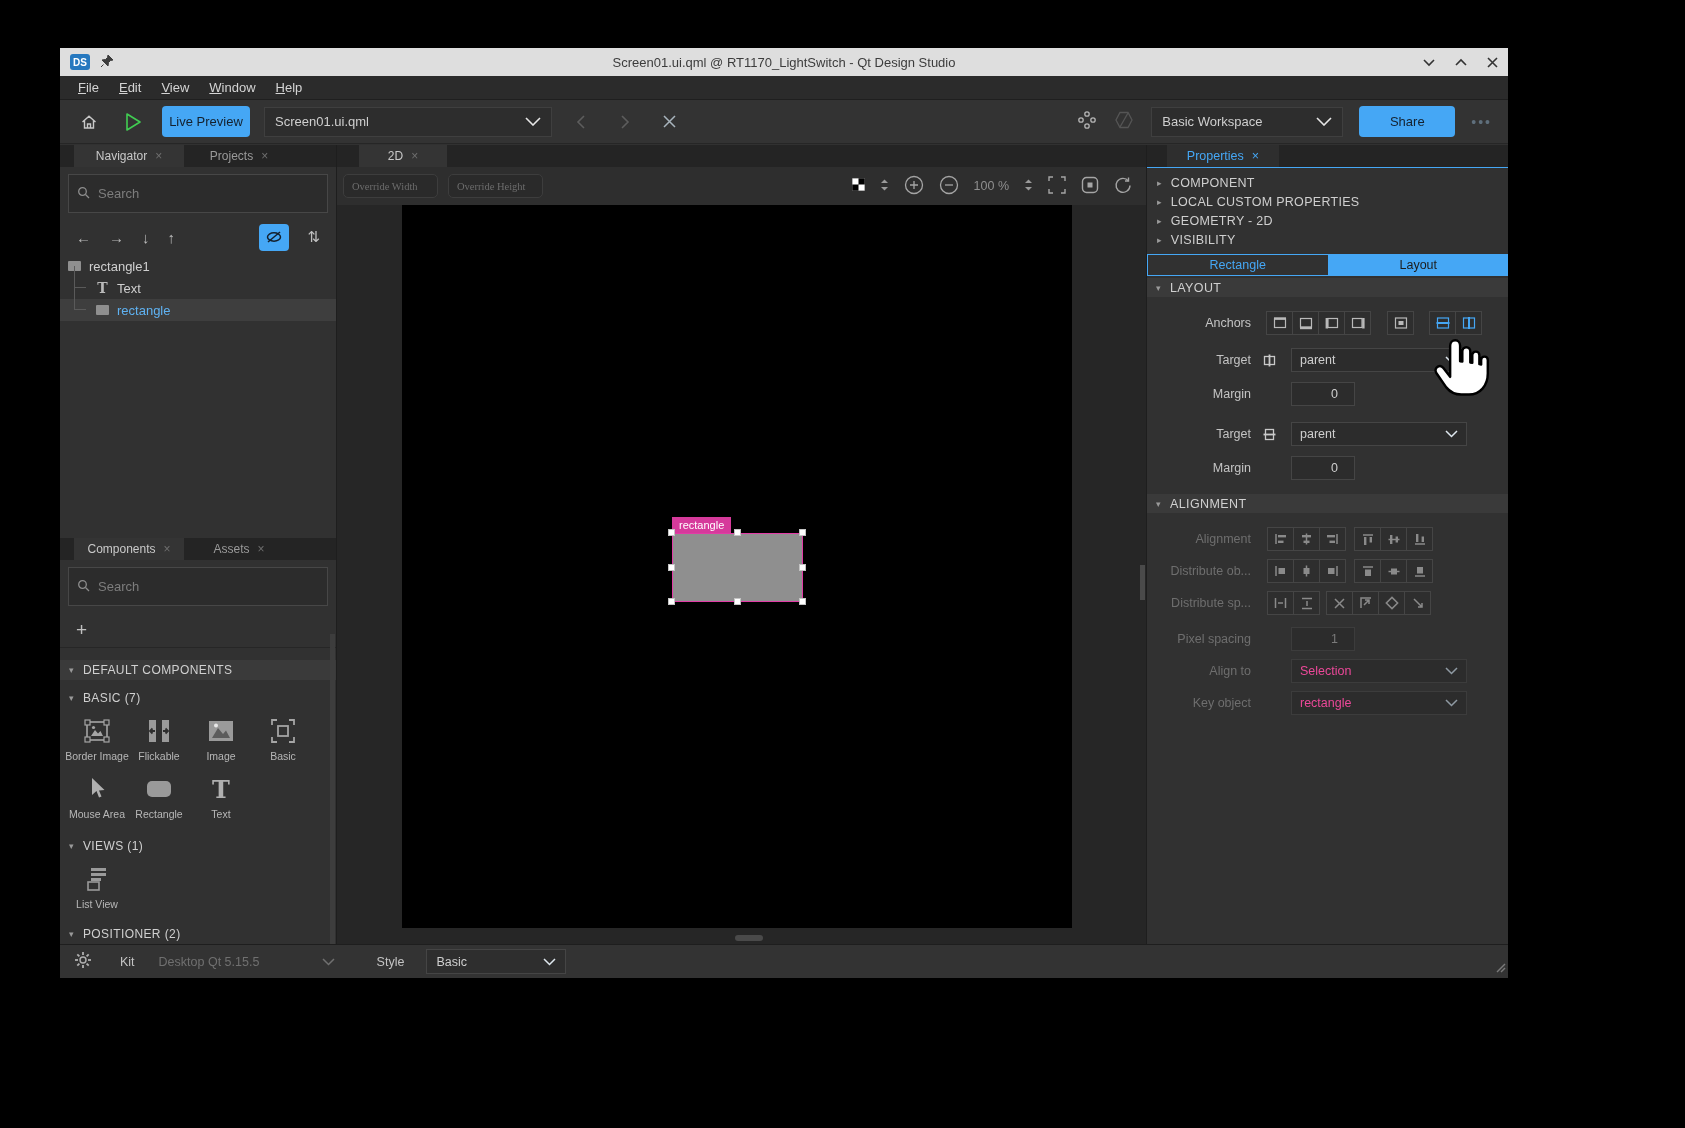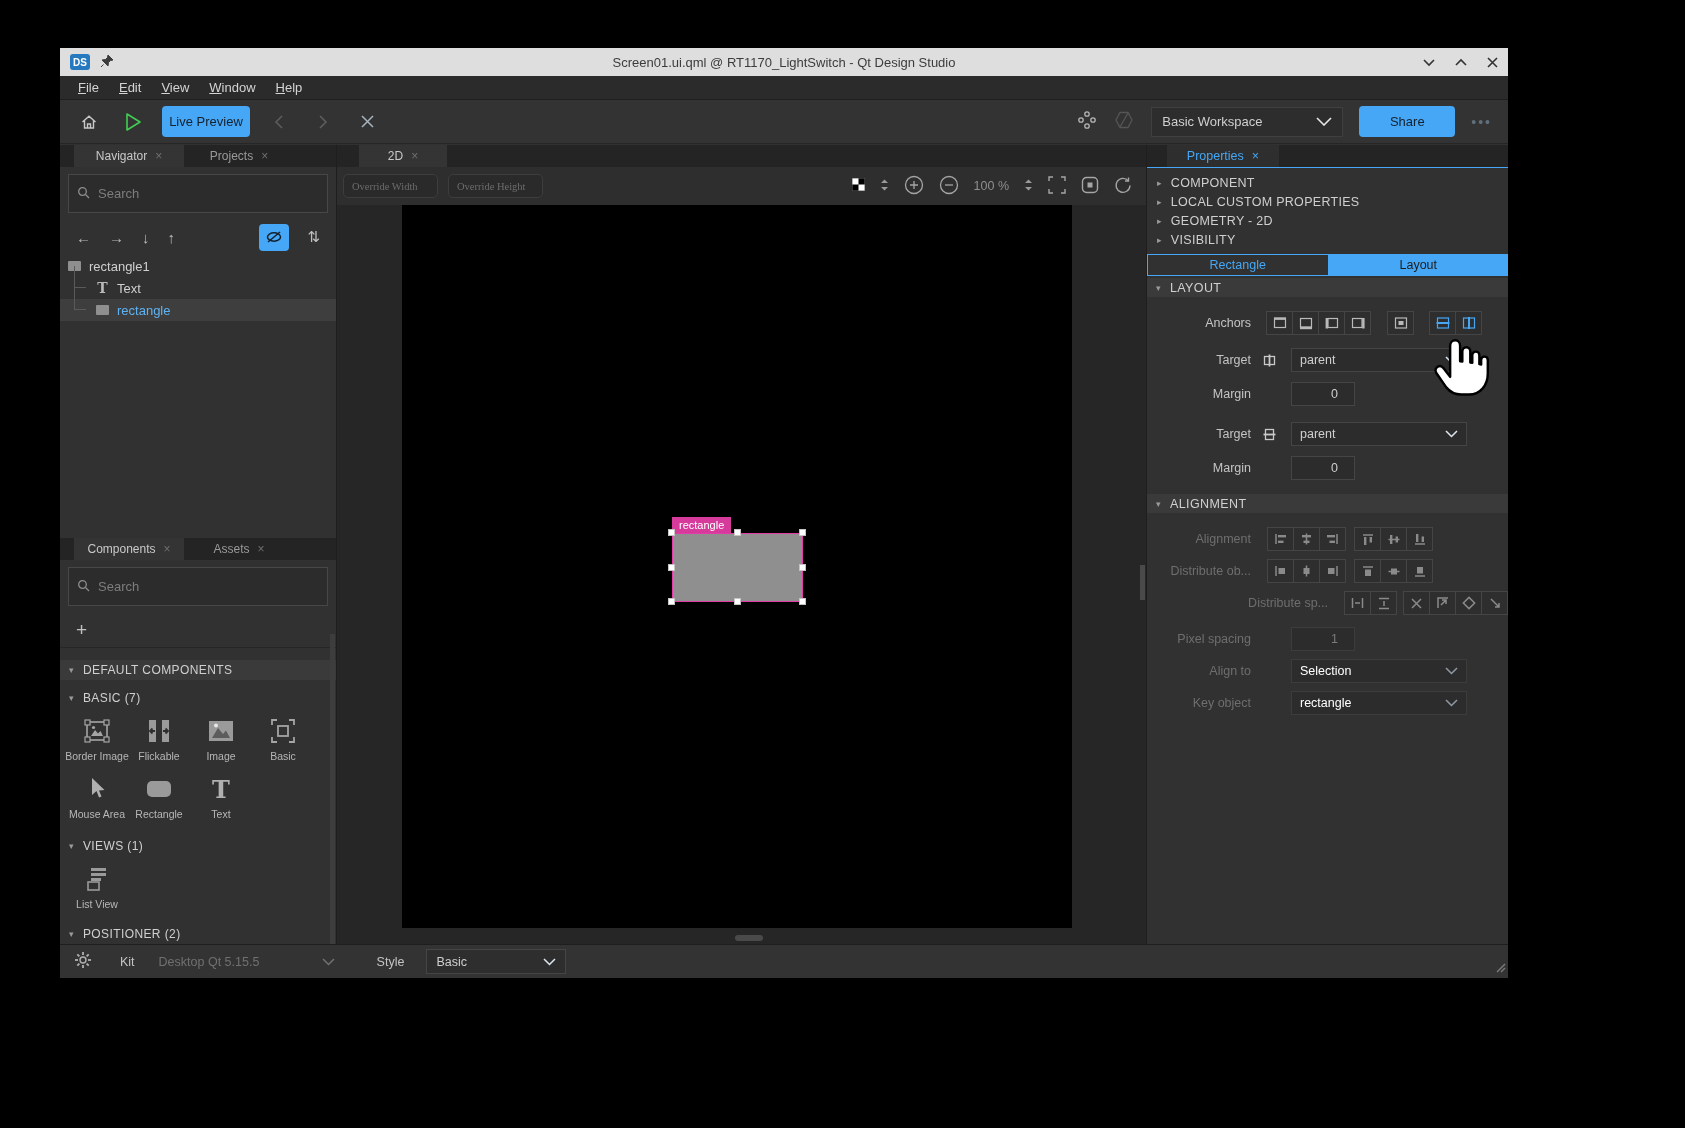--- a/index.html
+++ b/index.html
@@ -131,21 +131,21 @@
   .plabel { width:104px; text-align:right; color:#c4c4c4; flex:none; }
   .plabel.dim { color:#6e6e6e; }
   .picon { width:20px; flex:none; display:flex; justify-content:center; margin-left:8px; }
   .pgap { width:20px; flex:none; }
   .abtn { width:27px; height:24px; background:#2e2e2e; border:1px solid #454545;
     display:flex; align-items:center; justify-content:center; margin-left:-1px; }
   .grp { display:flex; }
   .dd { width:176px; height:24px; background:#2c2c2c; border:1px solid #454545;
     display:flex; align-items:center; padding:0 8px; color:#cfcfcf; }
   .dd .chev { margin-left:auto; }
-  .dd.dim { color:#ffffff; border-color:#3c3c3c; }
+  .dd.dim { color:#ec4899; border-color:#3c3c3c; }
   .numfield { width:64px; height:24px; background:#2c2c2c; border:1px solid #454545;
     color:#cfcfcf; display:flex; align-items:center; justify-content:flex-end; padding-right:16px; }
   .numfield.dim { color:#7a7a7a; border-color:#3c3c3c; }
   .ml124 { margin-left:12px; }
 
   
   .statusbar { position:absolute; left:0; right:0; bottom:0; height:34px; background:#333;
     border-top:1px solid #1e1e1e; display:flex; align-items:center; padding-left:14px; gap:10px; }
   .sb-label { color:#c4c4c4; font-size:12.5px; }
   .kit-dd { width:176px; display:flex; align-items:center; color:#707070; font-size:12.5px;
@@ -203,20 +203,26 @@
       <svg width="20" height="20" viewBox="0 0 20 20">
           <path d="M3.5 10 L10 4.2 L16.5 10 M5.5 8.5 V16 H14.5 V8.5 M8.5 16 V12 H11.5 V16" fill="none" stroke="#c8c8c8" stroke-width="1.4"></path>
         </svg>
     </span>
     <span class="tbtn">
       <svg width="22" height="22" viewBox="0 0 22 22">
           <path d="M5 3 L18 11 L5 19 Z" fill="none" stroke="#41cd52" stroke-width="1.6" stroke-linejoin="round"></path>
         </svg>
     </span>
     <div class="btn-primary live-preview">Live Preview</div>
+    <div class="file-select">
+      <span>Screen01.ui.qml</span>
+      <span class="chev"><svg width="16" height="9" viewBox="0 0 16 9">
+            <polyline points="1,1 8,8 15,1" fill="none" stroke="#e6e6e6" stroke-width="1.6"></polyline>
+          </svg></span>
+    </div>
     <span class="tbtn">
         <svg width="14" height="16" viewBox="0 0 14 16">
           <polyline points="10,2 4,8 10,14" fill="none" stroke="#5d5d5d" stroke-width="1.6"></polyline>
         </svg>
       </span>
     <span class="tbtn">
         <svg width="14" height="16" viewBox="0 0 14 16">
           <polyline points="4,2 10,8 4,14" fill="none" stroke="#5d5d5d" stroke-width="1.6"></polyline>
         </svg>
       </span>
@@ -751,21 +757,21 @@
             </span>
           <span class="abtn">
               <svg width="14" height="15" viewBox="0 0 14 15">
                 <line x1="2" y1="12" x2="12" y2="12" stroke="#8a8a8a" stroke-width="1.5"></line>
                 <rect x="4" y="3" width="6" height="6.5" fill="#8a8a8a"></rect>
               </svg>
             </span>
         </span>
       </div>
 
-      <div class="prow" style="margin-top:8px;justify-content:flex-end;">
+      <div class="prow" style="margin-top:8px;">
         <span class="plabel dim">Distribute sp...</span>
         <span class="pgap" style="width:17px;"></span>
         <span class="grp">
           <span class="abtn">
               <svg width="15" height="14" viewBox="0 0 15 14">
                 <line x1="2.5" y1="2" x2="2.5" y2="12" stroke="#8a8a8a" stroke-width="1.5"></line>
                 <line x1="12.5" y1="2" x2="12.5" y2="12" stroke="#8a8a8a" stroke-width="1.5"></line>
                 <line x1="5" y1="7" x2="10" y2="7" stroke="#8a8a8a" stroke-width="1.5"></line>
               </svg>
             </span>

